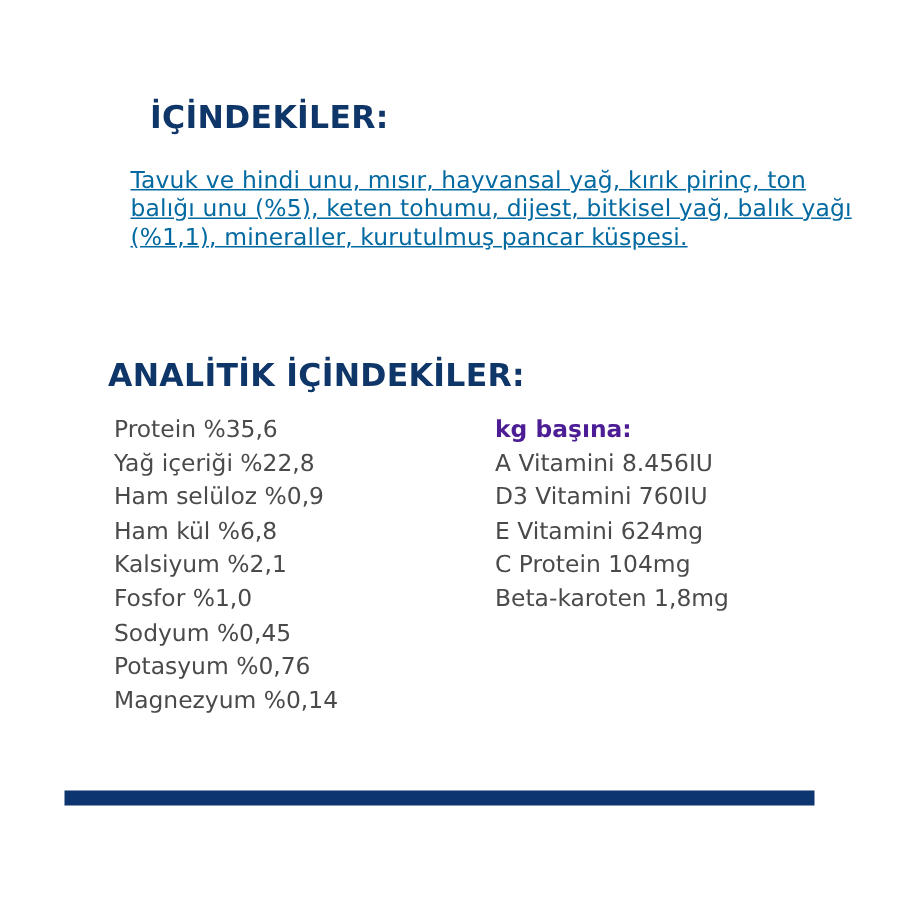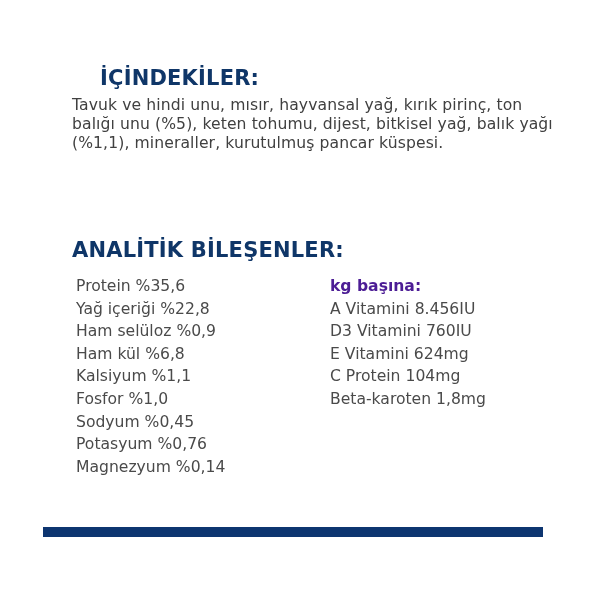--- a/index.html
+++ b/index.html
@@ -23,26 +23,27 @@
       font-size: 21px;
       letter-spacing: 0.2px;
       color: #0f3668;
       line-height: 24px;
       white-space: nowrap;
     }
     .body-text {
       position: absolute;
       left: 72px;
       width: 490px;
-      margin: 0;
+      margin: 15px;
       font-family: "DejaVu Sans", sans-serif;
       font-size: 15.6px;
       line-height: 19px;
-      color: #404040;
+      color: #0369a1;
       letter-spacing: 0.1px;
+      text-decoration: underline;
     }
     .col {
       position: absolute;
       margin: 0;
       padding: 0;
       list-style: none;
       font-family: "DejaVu Sans", sans-serif;
       font-size: 15.6px;
       line-height: 18.6px;
       color: #4a4a4a;
@@ -61,28 +62,28 @@
       height: 10px;
       background: #0d3570;
     }
   </style>
 </head>
 <body>
 
 <h2 class="heading" style="top:66px;margin-left:28px;">İÇİNDEKİLER:</h2>
 <p class="body-text" style="top:96px;">Tavuk ve hindi unu, mısır, hayvansal yağ, kırık pirinç, ton balığı unu (%5), keten tohumu, dijest, bitkisel yağ, balık yağı (%1,1), mineraller, kurutulmuş pancar küspesi.</p>
 
-<h2 class="heading" style="top:238px;">ANALİTİK BİLEŞENLER:</h2>
+<h2 class="heading" style="top:238px;">ANALİTİK İÇİNDEKİLER:</h2>
 
 <ul class="col" style="left:72px; top:273px;">
   <li>Protein %35,6</li>
   <li>Yağ içeriği %22,8</li>
   <li>Ham selüloz %0,9</li>
   <li>Ham kül %6,8</li>
-  <li>Kalsiyum %1,1</li>
+  <li>Kalsiyum %2,1</li>
   <li>Fosfor %1,0</li>
   <li>Sodyum %0,45</li>
   <li>Potasyum %0,76</li>
   <li>Magnezyum %0,14</li>
 </ul>
 
 <ul class="col" style="left:326px; top:273px;">
   <li class="sub-head">kg başına:</li>
   <li>A Vitamini 8.456IU</li>
   <li>D3 Vitamini 760IU</li>

